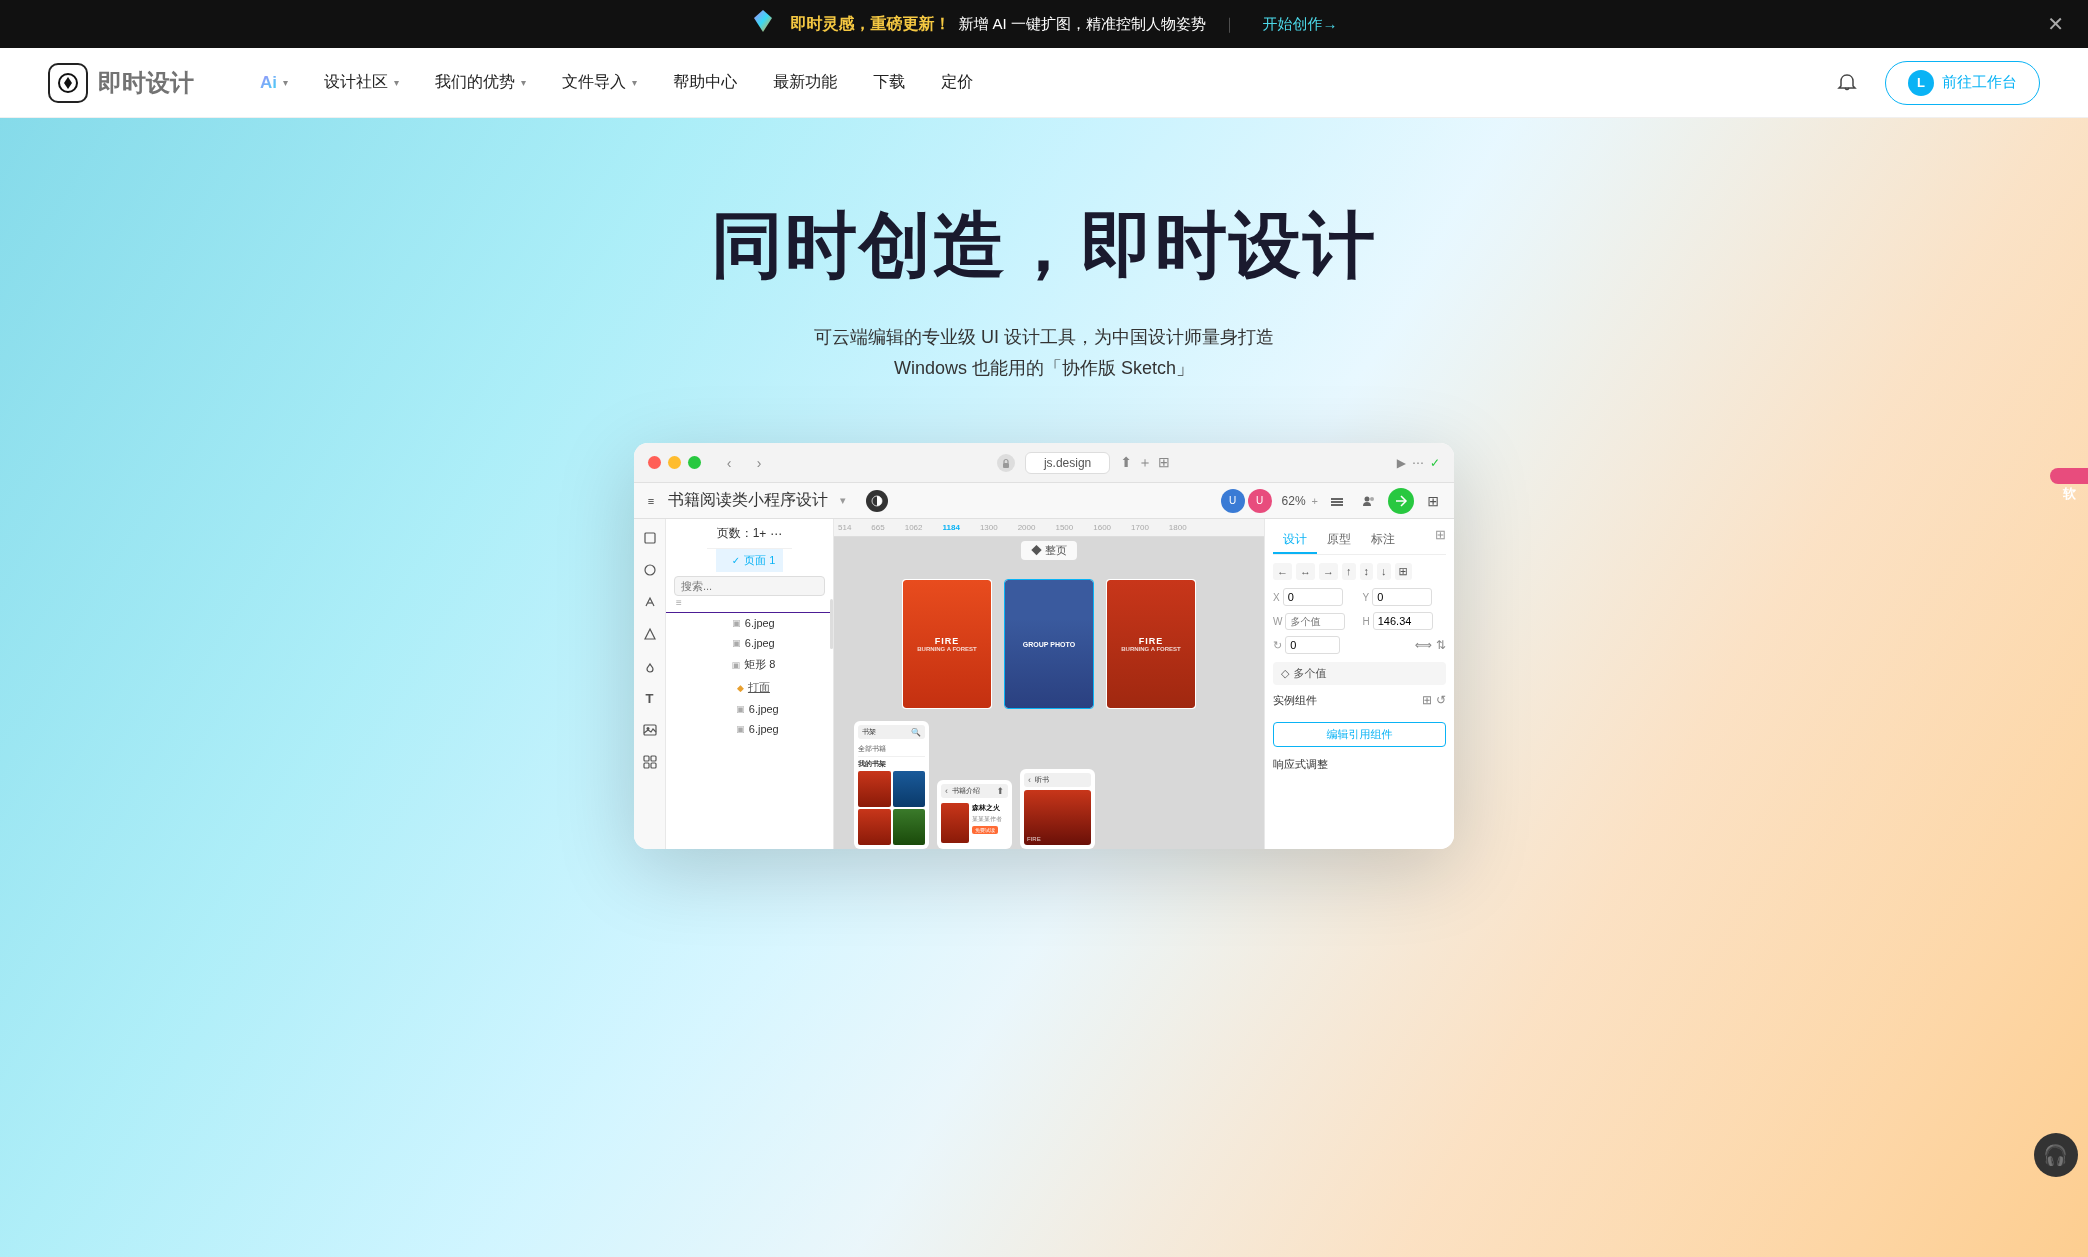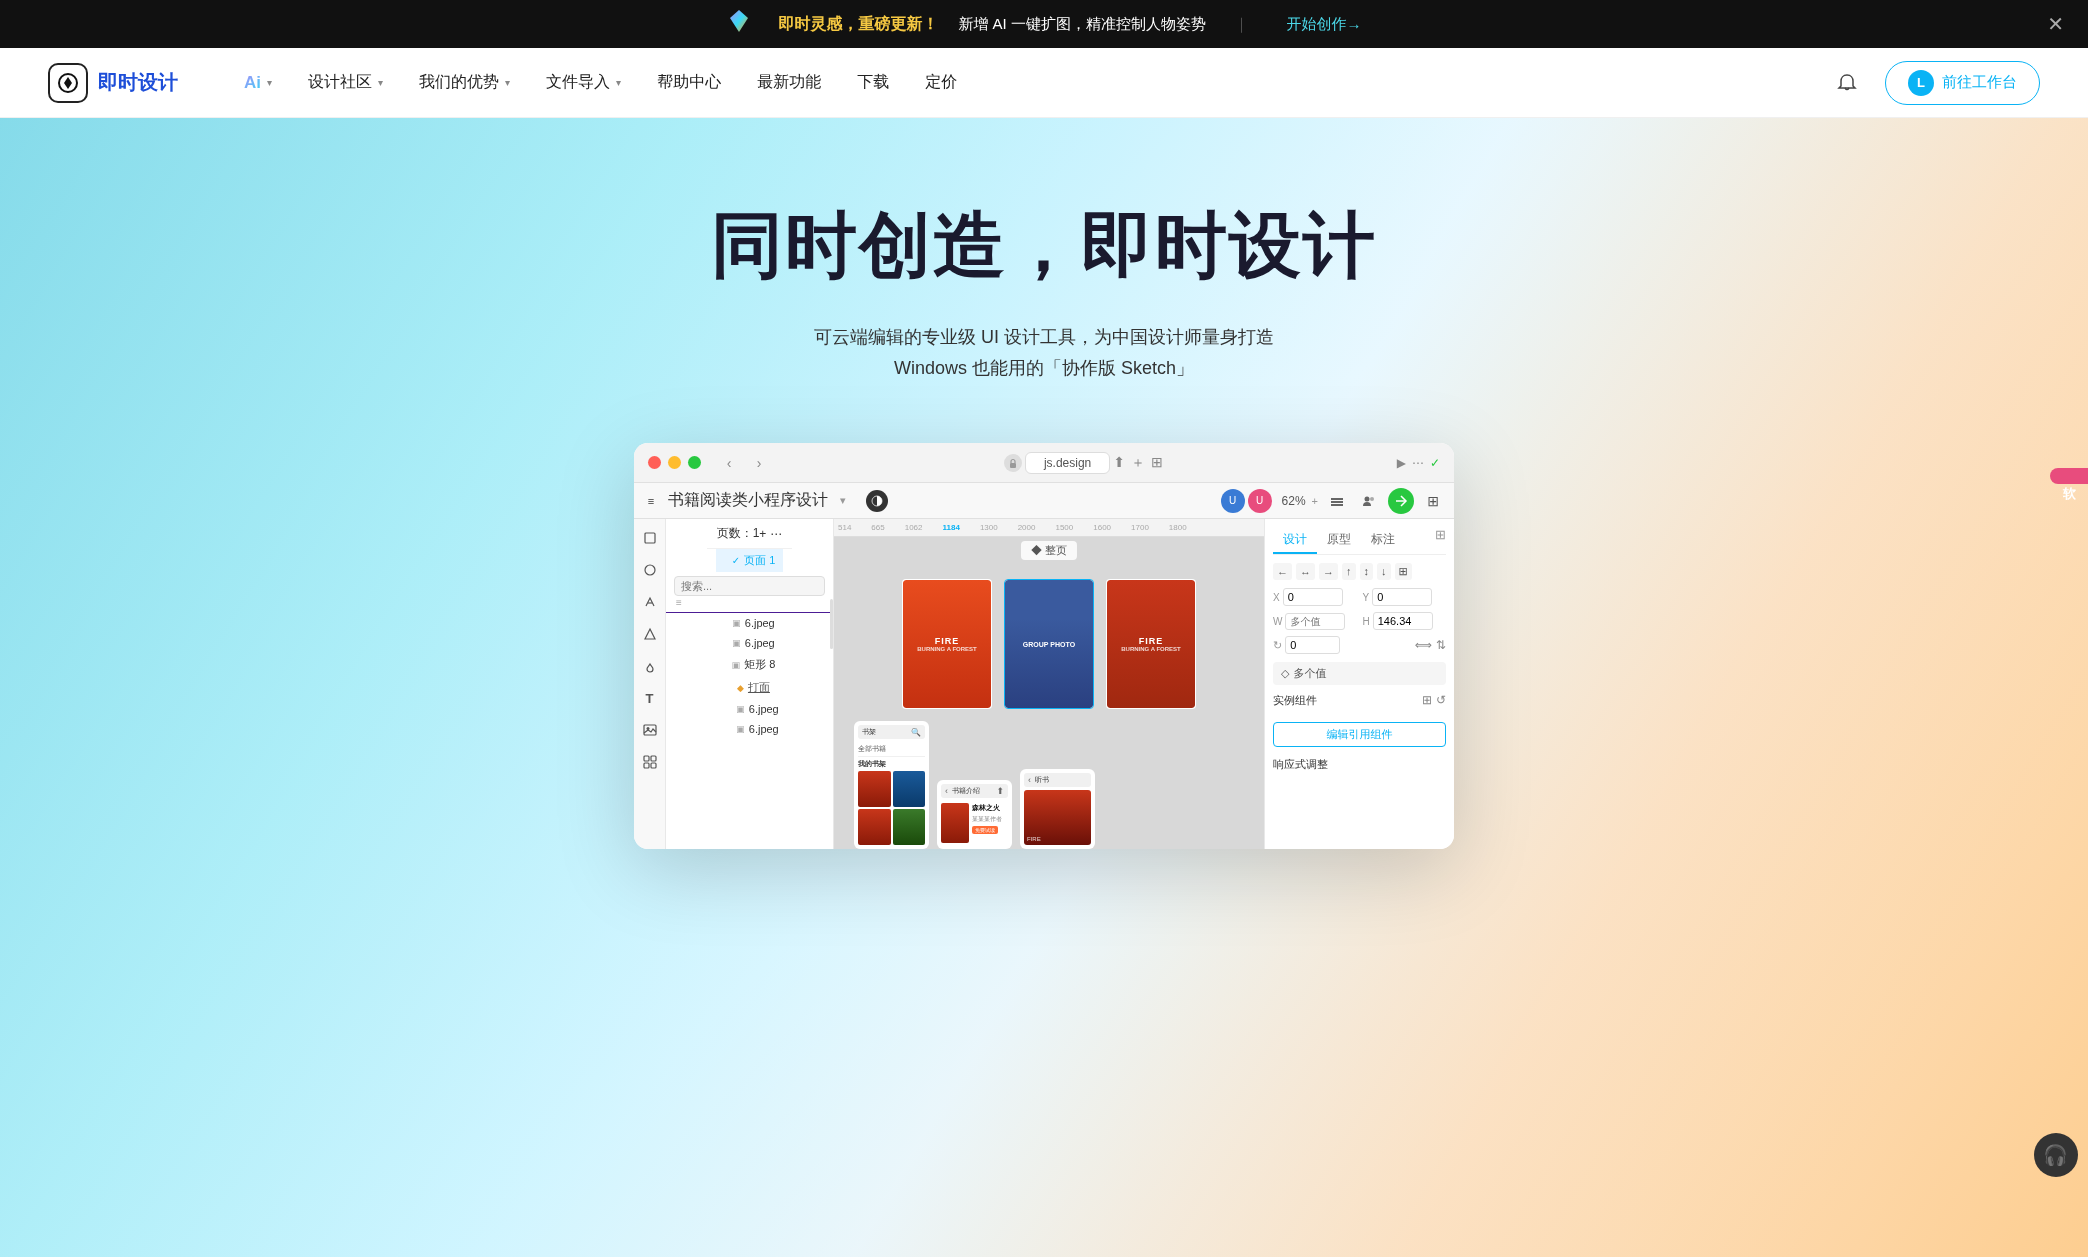--- a/index.html
+++ b/index.html
@@ -8,21 +8,21 @@
     
     .top-banner {
       background: #111;
       color: #fff;
       height: 48px;
       display: flex;
       align-items: center;
       justify-content: center;
       font-size: 15px;
       position: relative;
-      gap: 20px;
+      gap: 8px;
     }
     .top-banner .banner-text-highlight {
       color: #f5c842;
       font-weight: 700;
       font-size: 16px;
     }
     .top-banner .banner-text-normal {
       color: #fff;
       font-size: 15px;
     }
@@ -65,23 +65,23 @@
     .navbar .logo-icon {
       width: 40px;
       height: 40px;
       border: 2px solid #222;
       border-radius: 10px;
       display: flex;
       align-items: center;
       justify-content: center;
     }
     .navbar .logo-text {
-      font-size: 20px;
+      font-size: 24px;
       font-weight: 600;
-      color: #1d4ed8;
+      color: #737373;
     }
     .nav-links {
       display: flex;
       align-items: center;
       gap: 0;
       flex: 1;
     }
     .nav-item {
       display: flex;
       align-items: center;
@@ -214,21 +214,21 @@
     }
     .dot { width: 13px; height: 13px; border-radius: 50%; }
     .dot-red { background: #ff5f57; }
     .dot-yellow { background: #febc2e; }
     .dot-green { background: #28c840; }
     .titlebar-center {
       flex: 1;
       display: flex;
       align-items: center;
       justify-content: center;
-      gap: 3px;
+      gap: 10px;
     }
     .titlebar-url {
       background: #fff;
       border-radius: 6px;
       padding: 3px 18px;
       font-size: 12px;
       color: #555;
       border: 1px solid #ddd;
     }
     .window-body {

